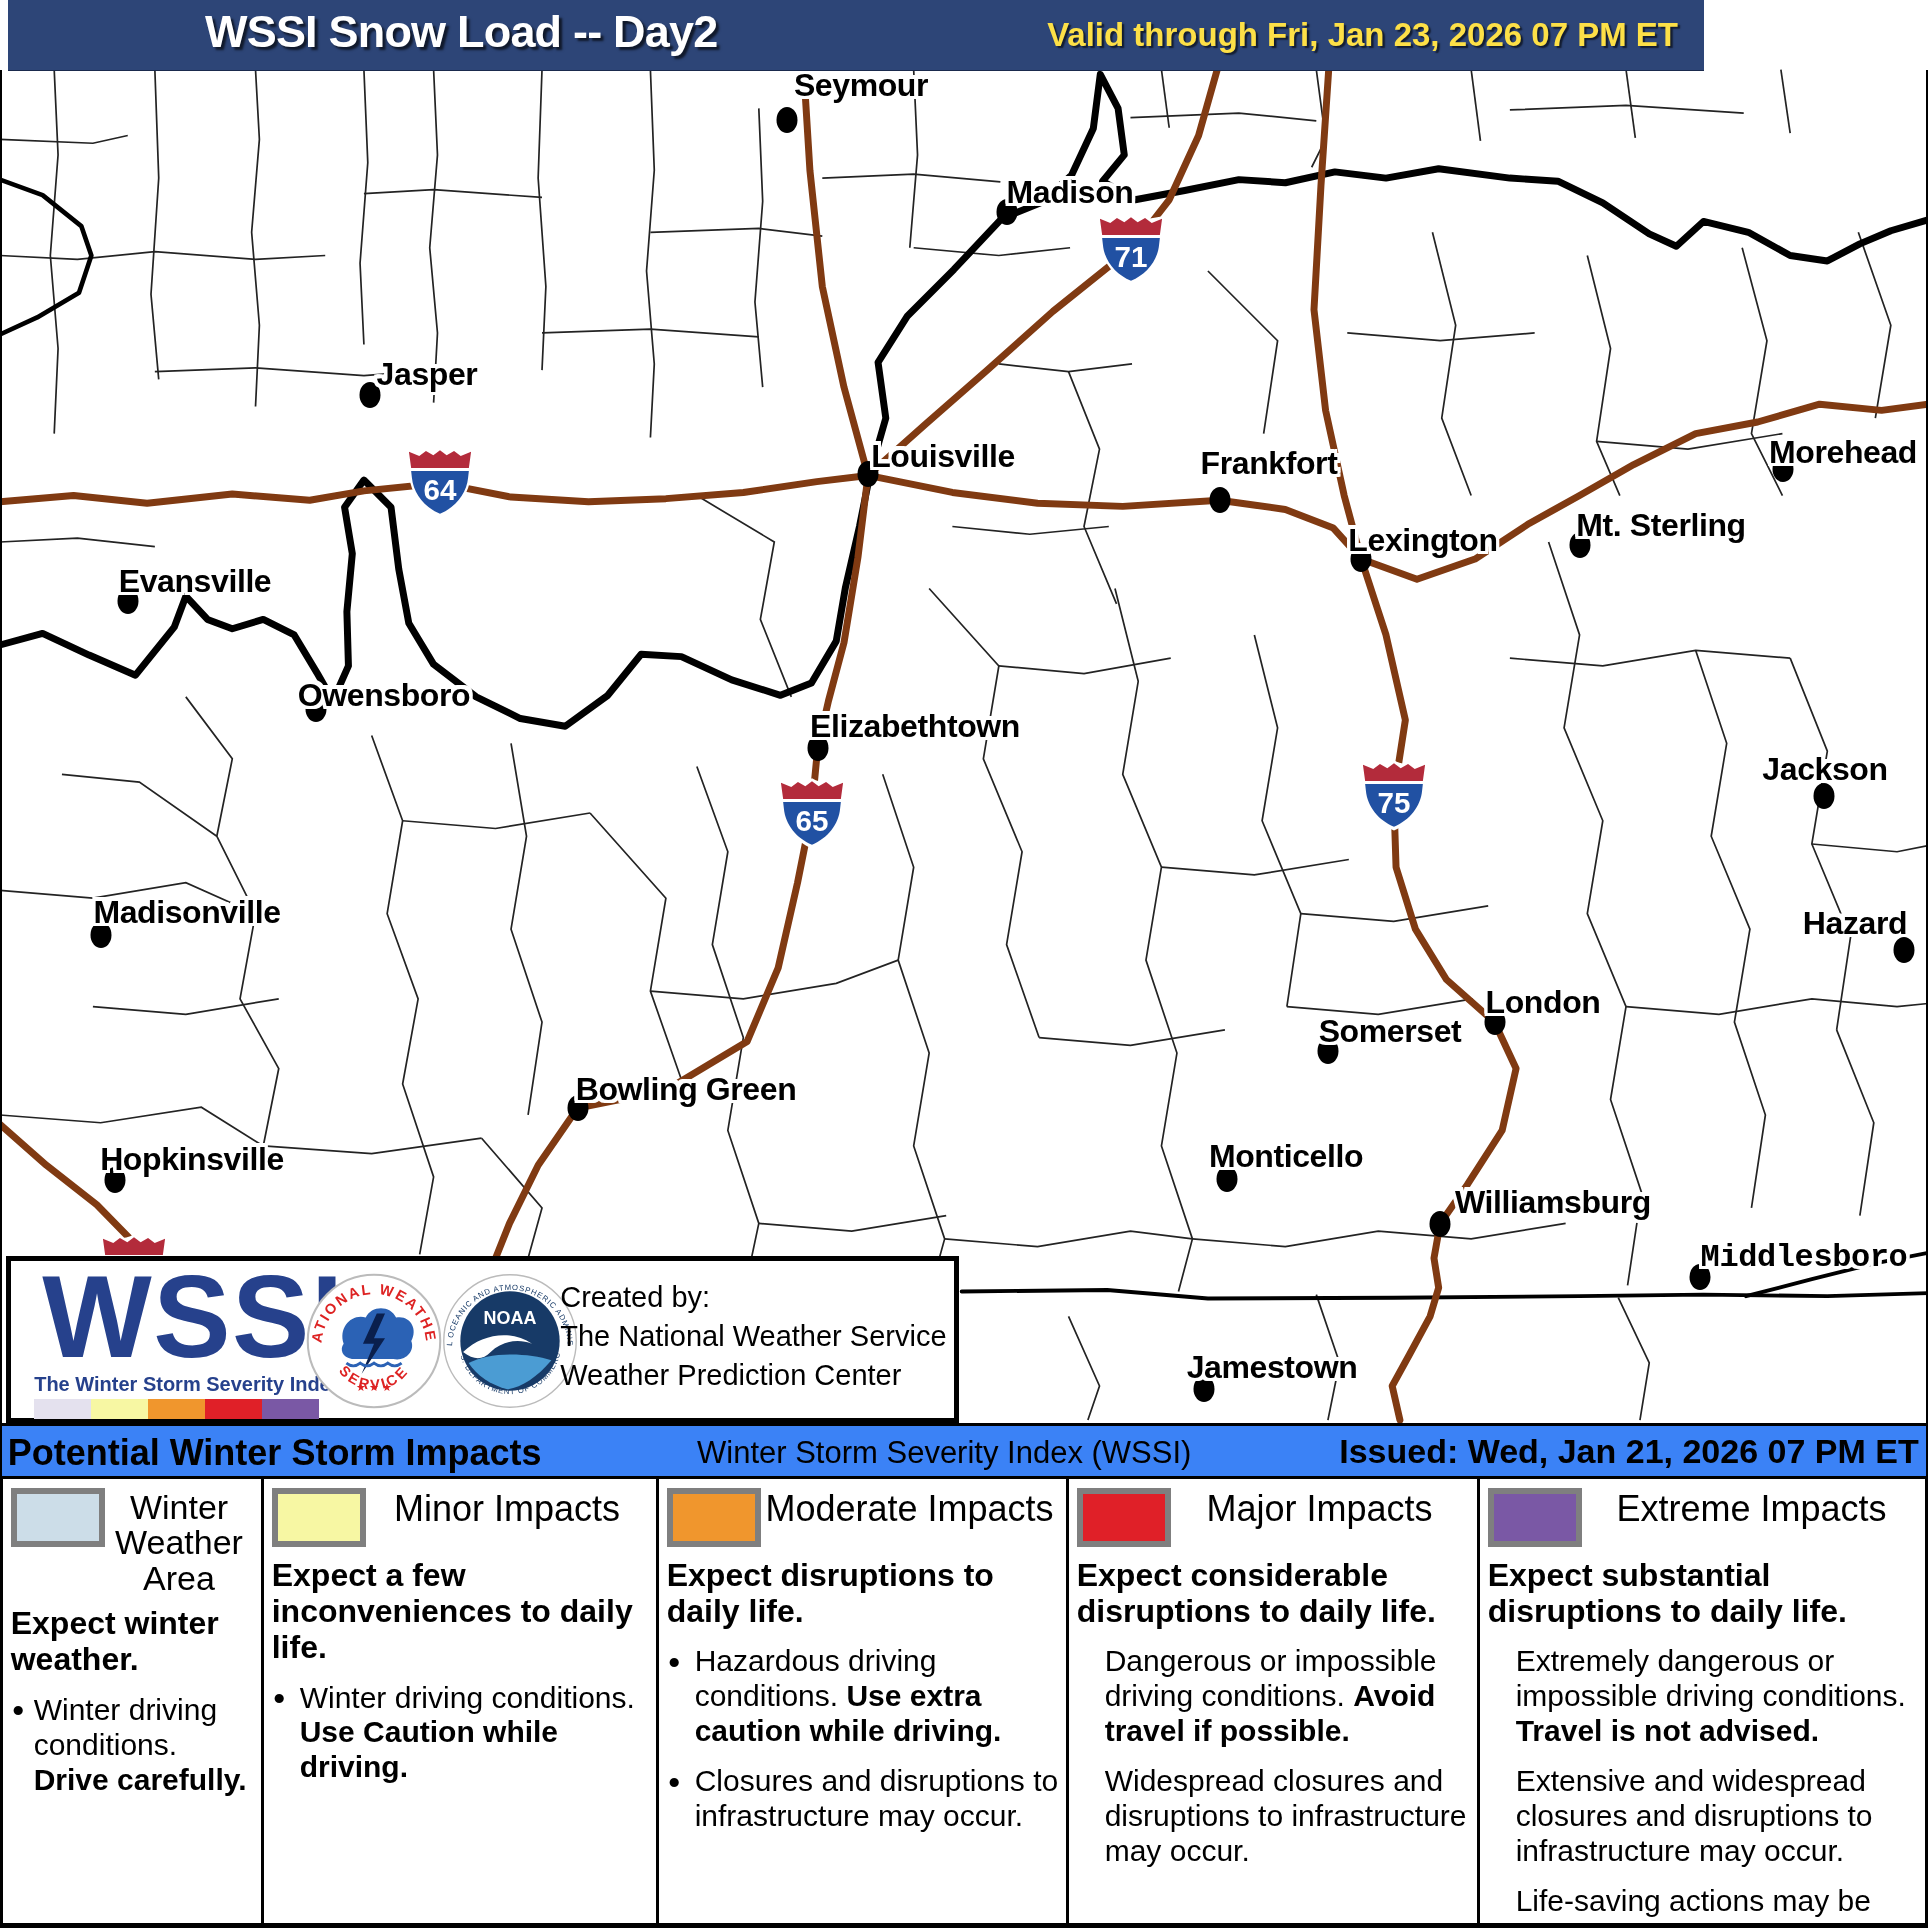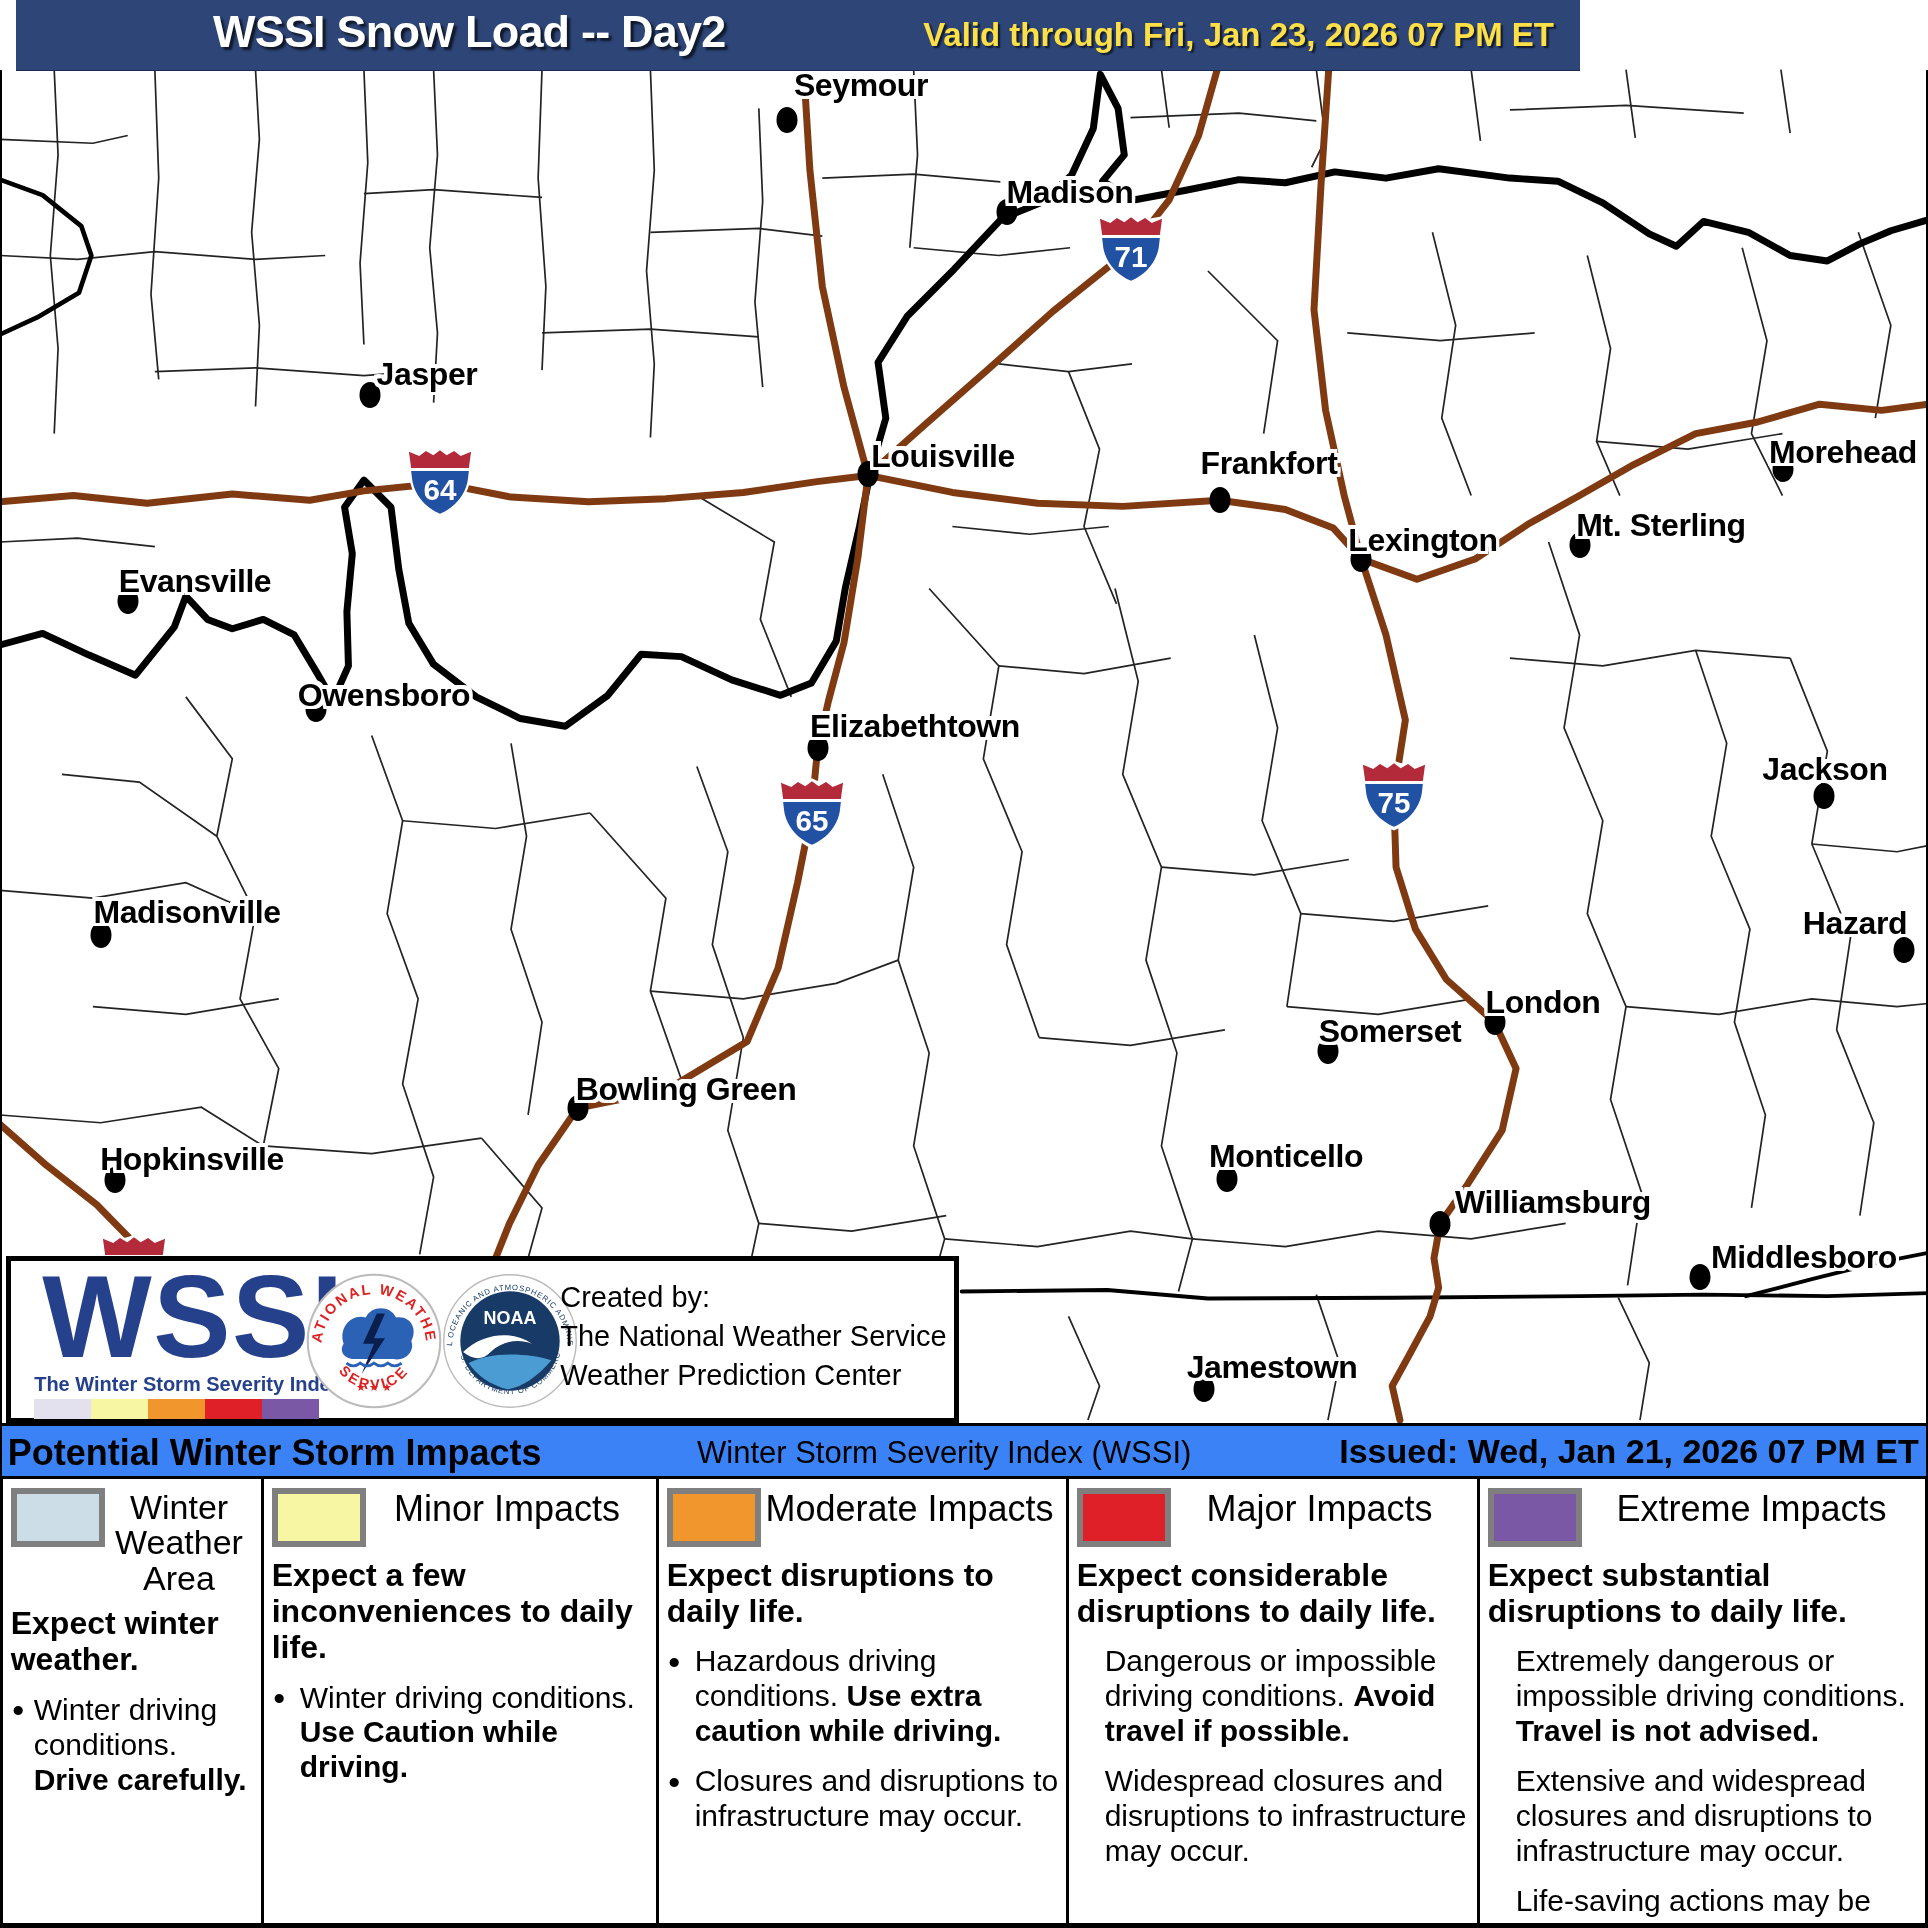--- a/index.html
+++ b/index.html
@@ -2,21 +2,21 @@
 <html style="font-size:12.4px"><head>
 <meta charset="utf-8">
 <style>
   html,body{margin:0;padding:0;background:#666;}
   .page{
     position:relative;width:1928px;height:1928px;background:#fff;
     font-family:"Liberation Sans", sans-serif;overflow:hidden;
   }
   
   .header{
-    position:absolute;left:16px;top:0;width:1564px;height:70px;
+    position:absolute;left:8px;top:0;width:1696px;height:70px;
     background:#2d4577;z-index:40;border-bottom:1.5px solid #1a2a4d;
   }
   .header-title{
     position:absolute;left:197px;top:6.2px;font-size:45px;font-weight:bold;color:#fff;
     letter-spacing:-0.8px;text-shadow:3.1px 3.1px 2.3px rgba(0,0,0,.65);white-space:nowrap;
   }
   .header-valid{
     position:absolute;right:26px;top:15.5px;font-size:33px;font-weight:bold;color:#fde047;
     text-shadow:2.3px 2.3px 1.5px rgba(0,0,0,.6);white-space:nowrap;
   }
@@ -246,21 +246,21 @@
       <div class="city-label" style="left: 1390px; top: 1031px;">Somerset</div>
       <div class="city-dot" style="left: 578px; top: 1108px;"></div>
       <div class="city-label" style="left: 686px; top: 1089px;">Bowling Green</div>
       <div class="city-dot" style="left: 115px; top: 1180px;"></div>
       <div class="city-label" style="left: 192px; top: 1159px;">Hopkinsville</div>
       <div class="city-dot" style="left: 1227px; top: 1179px;"></div>
       <div class="city-label" style="left: 1286px; top: 1156px;">Monticello</div>
       <div class="city-dot" style="left: 1440px; top: 1224px;"></div>
       <div class="city-label" style="left: 1553px; top: 1202px;">Williamsburg</div>
       <div class="city-dot" style="left: 1700px; top: 1277px;"></div>
-      <div class="city-label" style="left: 1804px; top: 1257px;">Middlesboro</div>
+      <div class="city-label" style="left: 1804px; top: 1257px; font-family: Liberation Mono, monospace;">Middlesboro</div>
       <div class="city-dot" style="left: 1204px; top: 1389px;"></div>
       <div class="city-label" style="left: 1272px; top: 1367px;">Jamestown</div>
     </div>
 
   <div class="header">
     <div class="header-title">WSSI Snow Load -- Day2</div>
     <div class="header-valid">Valid through Fri, Jan 23, 2026 07 PM ET</div>
   </div>
 
   <div class="logo-box">

